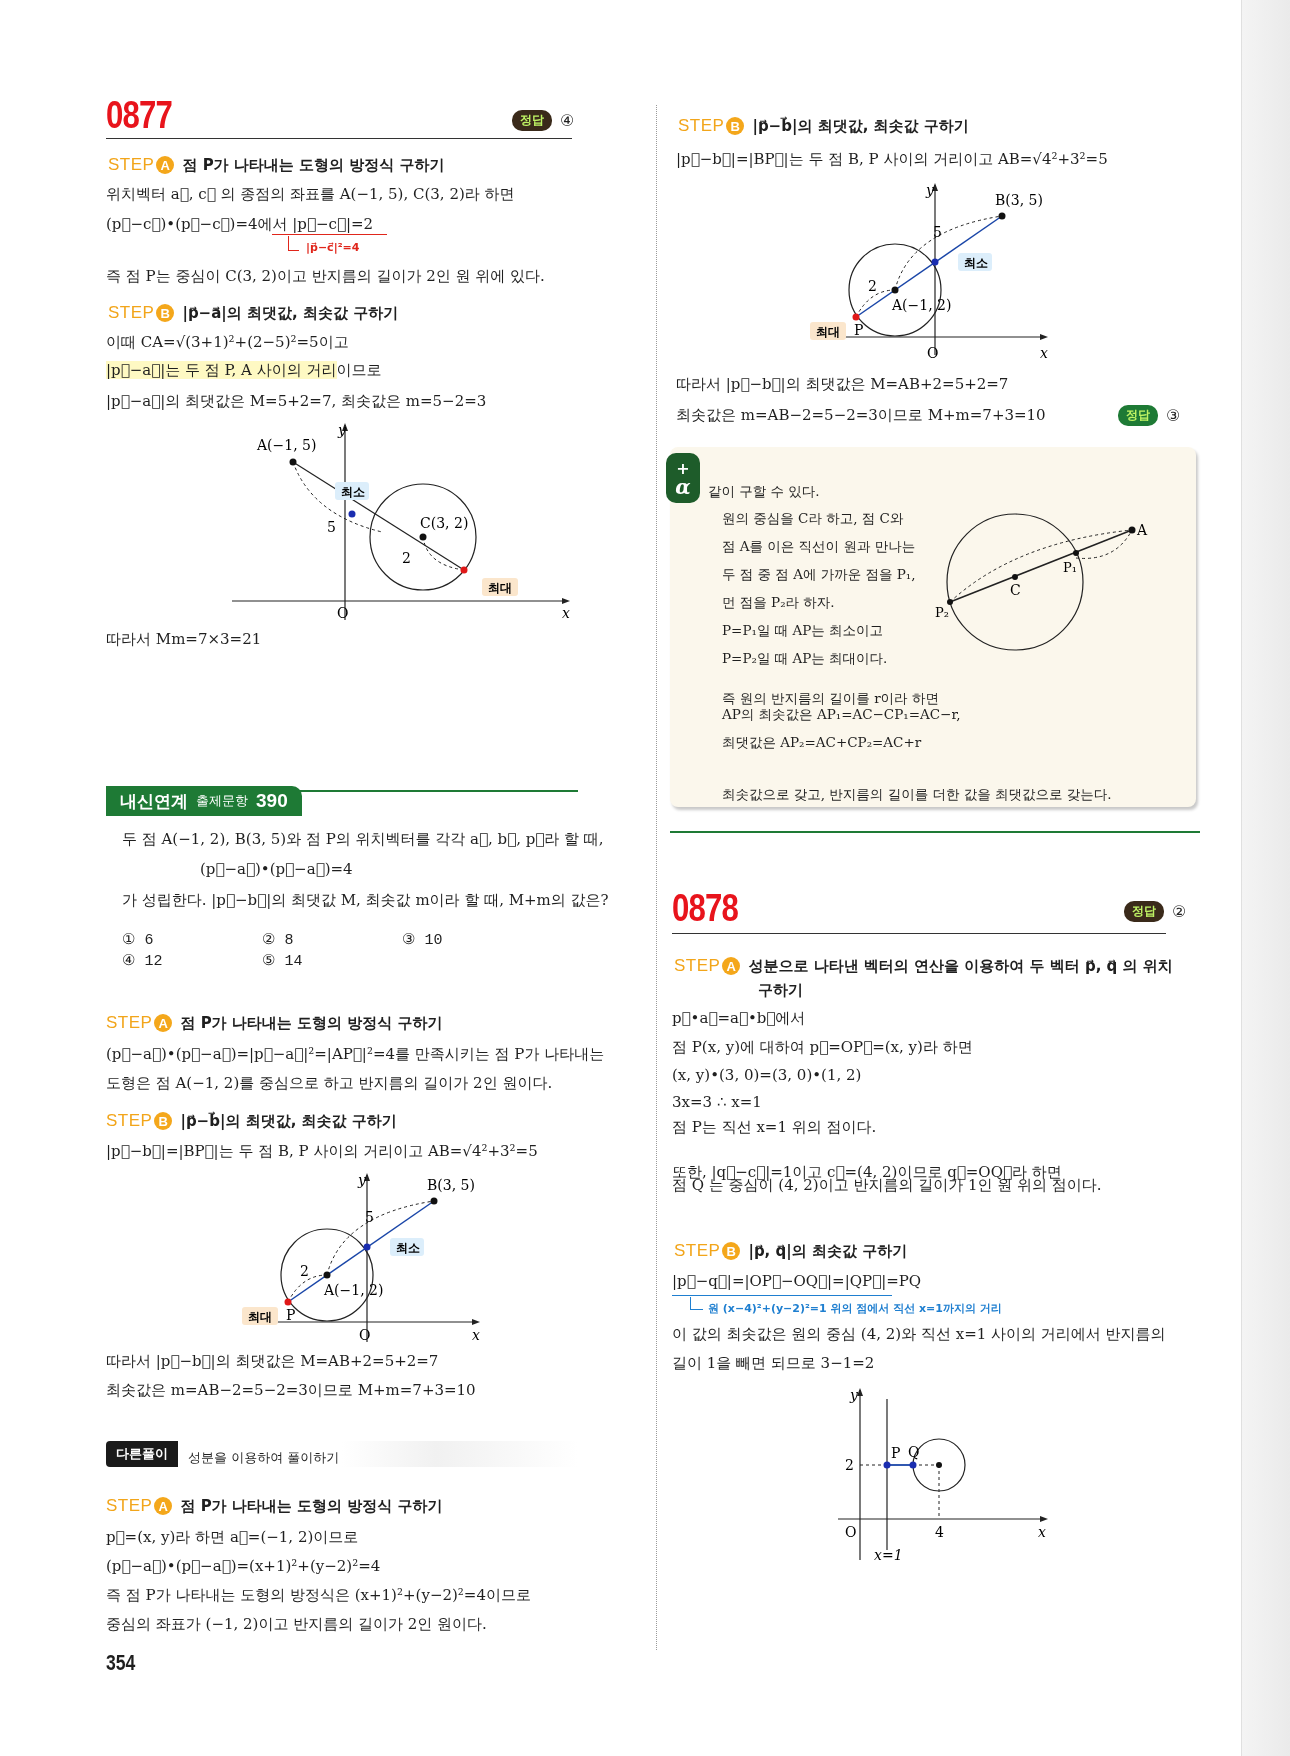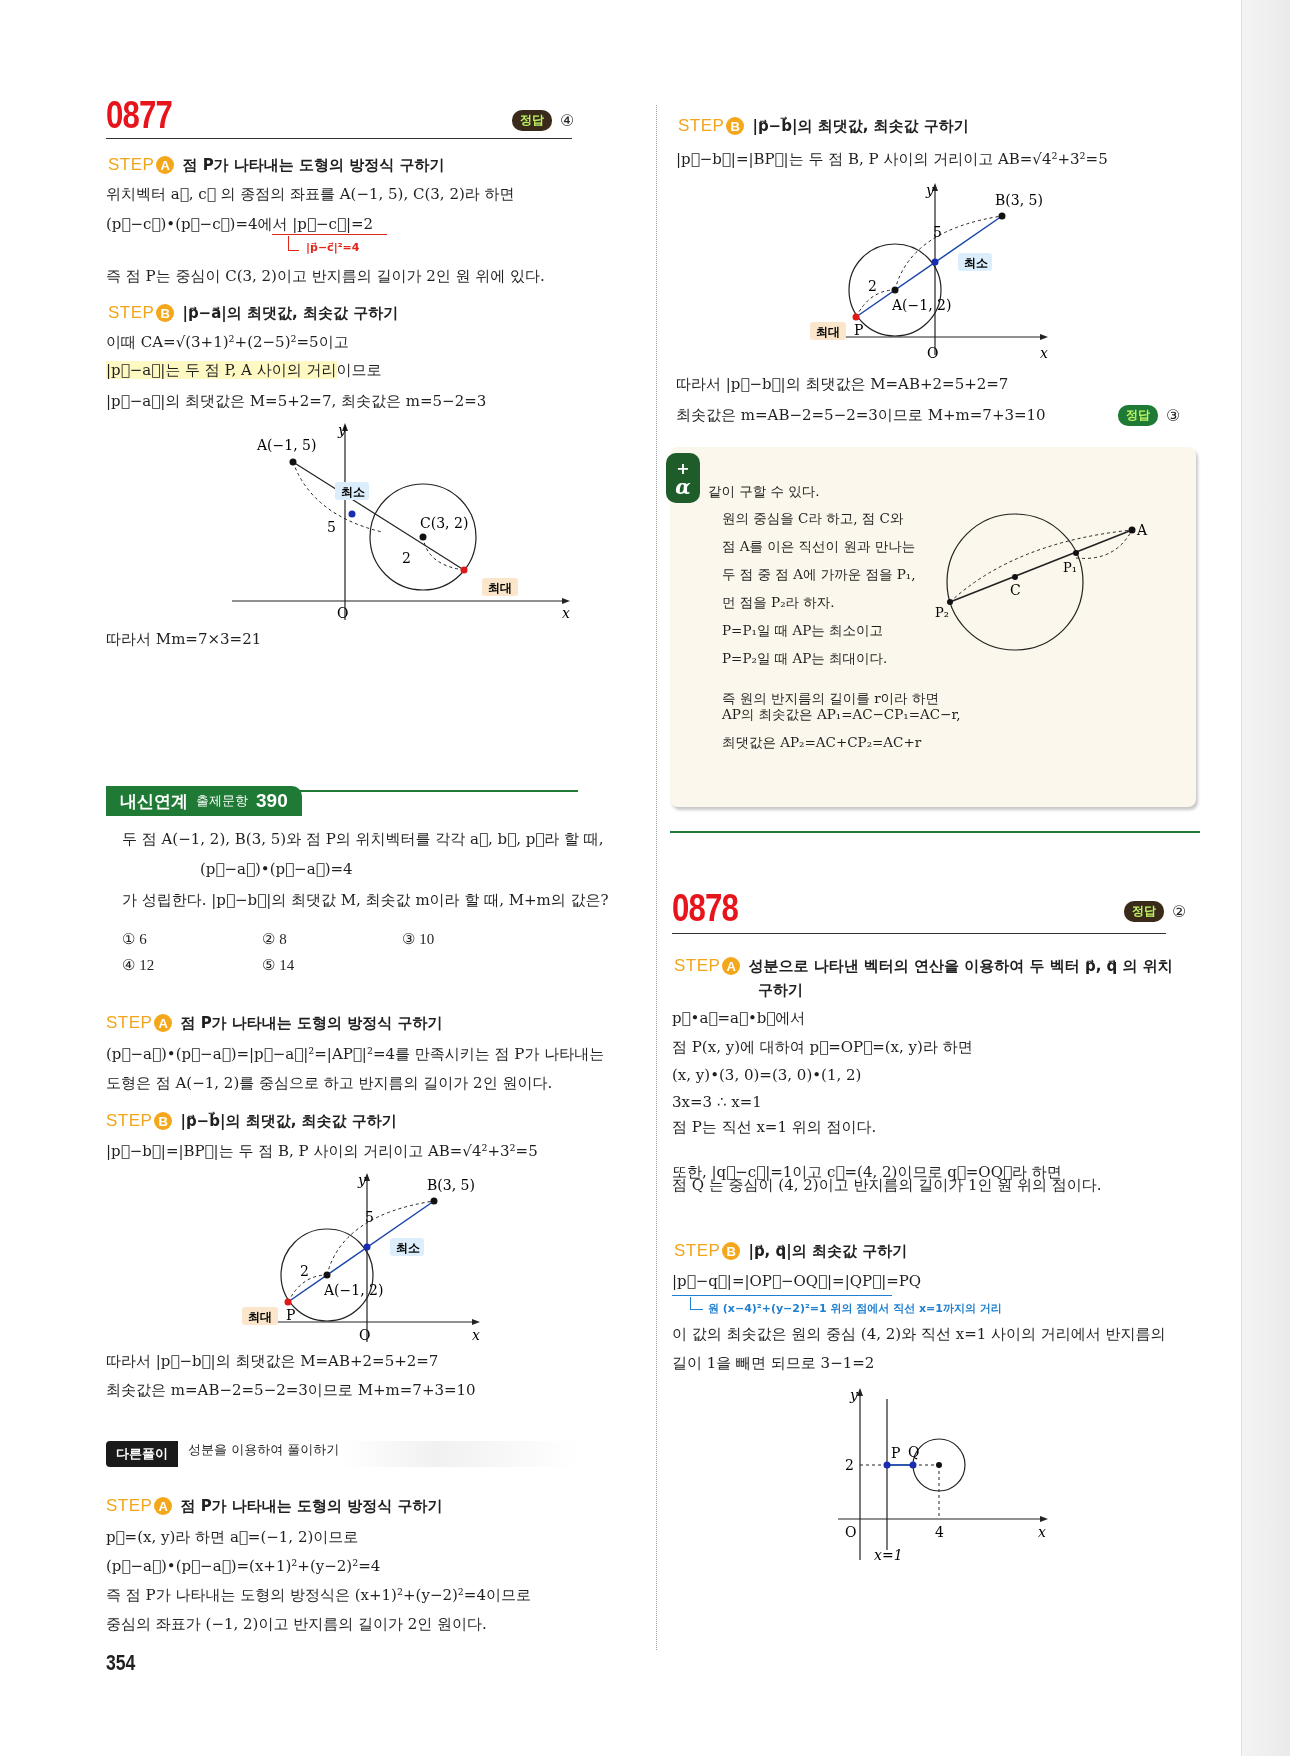--- a/index.html
+++ b/index.html
@@ -25,22 +25,22 @@
        font-size:13px;font-weight:bold;align-items:center;justify-content:center;}
   .line{font-size:15px;line-height:29px;white-space:nowrap;font-family:"DejaVu Serif","Liberation Serif",serif;}
   .hl{background:#fef9c3;}
   .note-red{color:#e0261b;font-size:11px;font-weight:bold;white-space:nowrap;}
   .note-blue{color:#1f7fd0;font-size:11px;font-weight:bold;white-space:nowrap;}
   .naesin{display:flex;align-items:center;background:#1e7a35;color:#fff;height:30px;padding:0 14px;
        border-radius:0 10px 0 0;font-weight:bold;font-size:17px;gap:8px;}
   .naesin .sub{font-size:13px;font-weight:normal;}
   .naesin .num{font-size:19px;font-family:"Liberation Sans",sans-serif;}
   .naesin-rule{position:absolute;border-top:2px solid #1e7a35;}
-  .choices{display:grid;grid-template-columns:140px 140px 140px;row-gap:8px;font-size:15px;font-family:Liberation Serif, serif;}
-  .alt-bar{display:flex;align-items:flex-start;gap:10px;height:26px;
+  .choices{display:grid;grid-template-columns:140px 140px 140px;row-gap:2px;font-size:15px;font-family:Liberation Mono, monospace;}
+  .alt-bar{display:flex;align-items:flex-end;gap:10px;height:26px;
        background:linear-gradient(to right,#fff 0%,#fff 50%,#f1f1f1 70%,#fff 100%);}
   .alt-badge{background:#1a1a1a;color:#fff;font-size:13px;font-weight:bold;padding:4px 10px;border-radius:4px 0 0 4px;}
   .alt-text{font-size:13px;}
   .tipbox{position:absolute;background:#fbf7ec;border-radius:8px;box-shadow:2px 3px 3px #c9c9c9;}
   .tip-icon{position:absolute;width:34px;height:50px;background:#1e5c2a;border-radius:10px;color:#fff;
        display:flex;flex-direction:column;align-items:center;justify-content:center;font-weight:bold;font-size:16px;line-height:18px;}
   .tip-line{font-size:13.5px;line-height:26px;white-space:nowrap;font-family:"DejaVu Serif",serif;}
   .green-rule{position:absolute;border-top:2px solid #1e7a35;}
   .pagenum{font-family:"Liberation Sans",sans-serif;font-weight:bold;font-size:22px;transform:scaleX(0.8);transform-origin:left;}
   svg text{font-family:"DejaVu Serif","Liberation Serif",serif;}
@@ -253,20 +253,21 @@
     <div class="abs tip-line" style="left:38px;top:31px;">같이 구할 수 있다.</div>
     <div class="abs tip-line" style="left:52px;top:58px;">원의 중심을 C라 하고, 점 C와</div>
     <div class="abs tip-line" style="left:52px;top:86px;">점 A를 이은 직선이 원과 만나는</div>
     <div class="abs tip-line" style="left:52px;top:114px;">두 점 중 점 A에 가까운 점을 P₁,</div>
     <div class="abs tip-line" style="left:52px;top:142px;">먼 점을 P₂라 하자.</div>
     <div class="abs tip-line" style="left:52px;top:170px;">P=P₁일 때 AP는 최소이고</div>
     <div class="abs tip-line" style="left:52px;top:198px;">P=P₂일 때 AP는 최대이다.</div>
     <div class="abs tip-line" style="left:52px;top:238px;">즉 원의 반지름의 길이를 r이라 하면</div>
     <div class="abs tip-line" style="left:52px;top:254px;">AP의 최솟값은 AP₁=AC−CP₁=AC−r,</div>
     <div class="abs tip-line" style="left:52px;top:282px;">최댓값은 AP₂=AC+CP₂=AC+r</div>
+    <div class="abs tip-line" style="left:52px;top:334px;">최솟값으로 갖고, 반지름의 길이를 더한 값을 최댓값으로 갖는다.</div>
 
     <svg class="abs" style="left:245px;top:55px;" width="250" height="150">
       <circle cx="100" cy="80" r="68" fill="none" stroke="#222" stroke-width="1.2"></circle>
       <line x1="35" y1="100" x2="217" y2="28" stroke="#222" stroke-width="1.5"></line>
       <path d="M35 100 Q100 40 217 28" fill="none" stroke="#222" stroke-dasharray="3,3"></path>
       <path d="M161 56 Q200 60 217 28" fill="none" stroke="#222" stroke-dasharray="3,3"></path>
       <circle cx="217" cy="28" r="3.5" fill="#111"></circle>
       <circle cx="100" cy="75" r="3" fill="#111"></circle>
       <circle cx="161" cy="51" r="3" fill="#111"></circle>
       <circle cx="35" cy="100" r="3" fill="#111"></circle>

